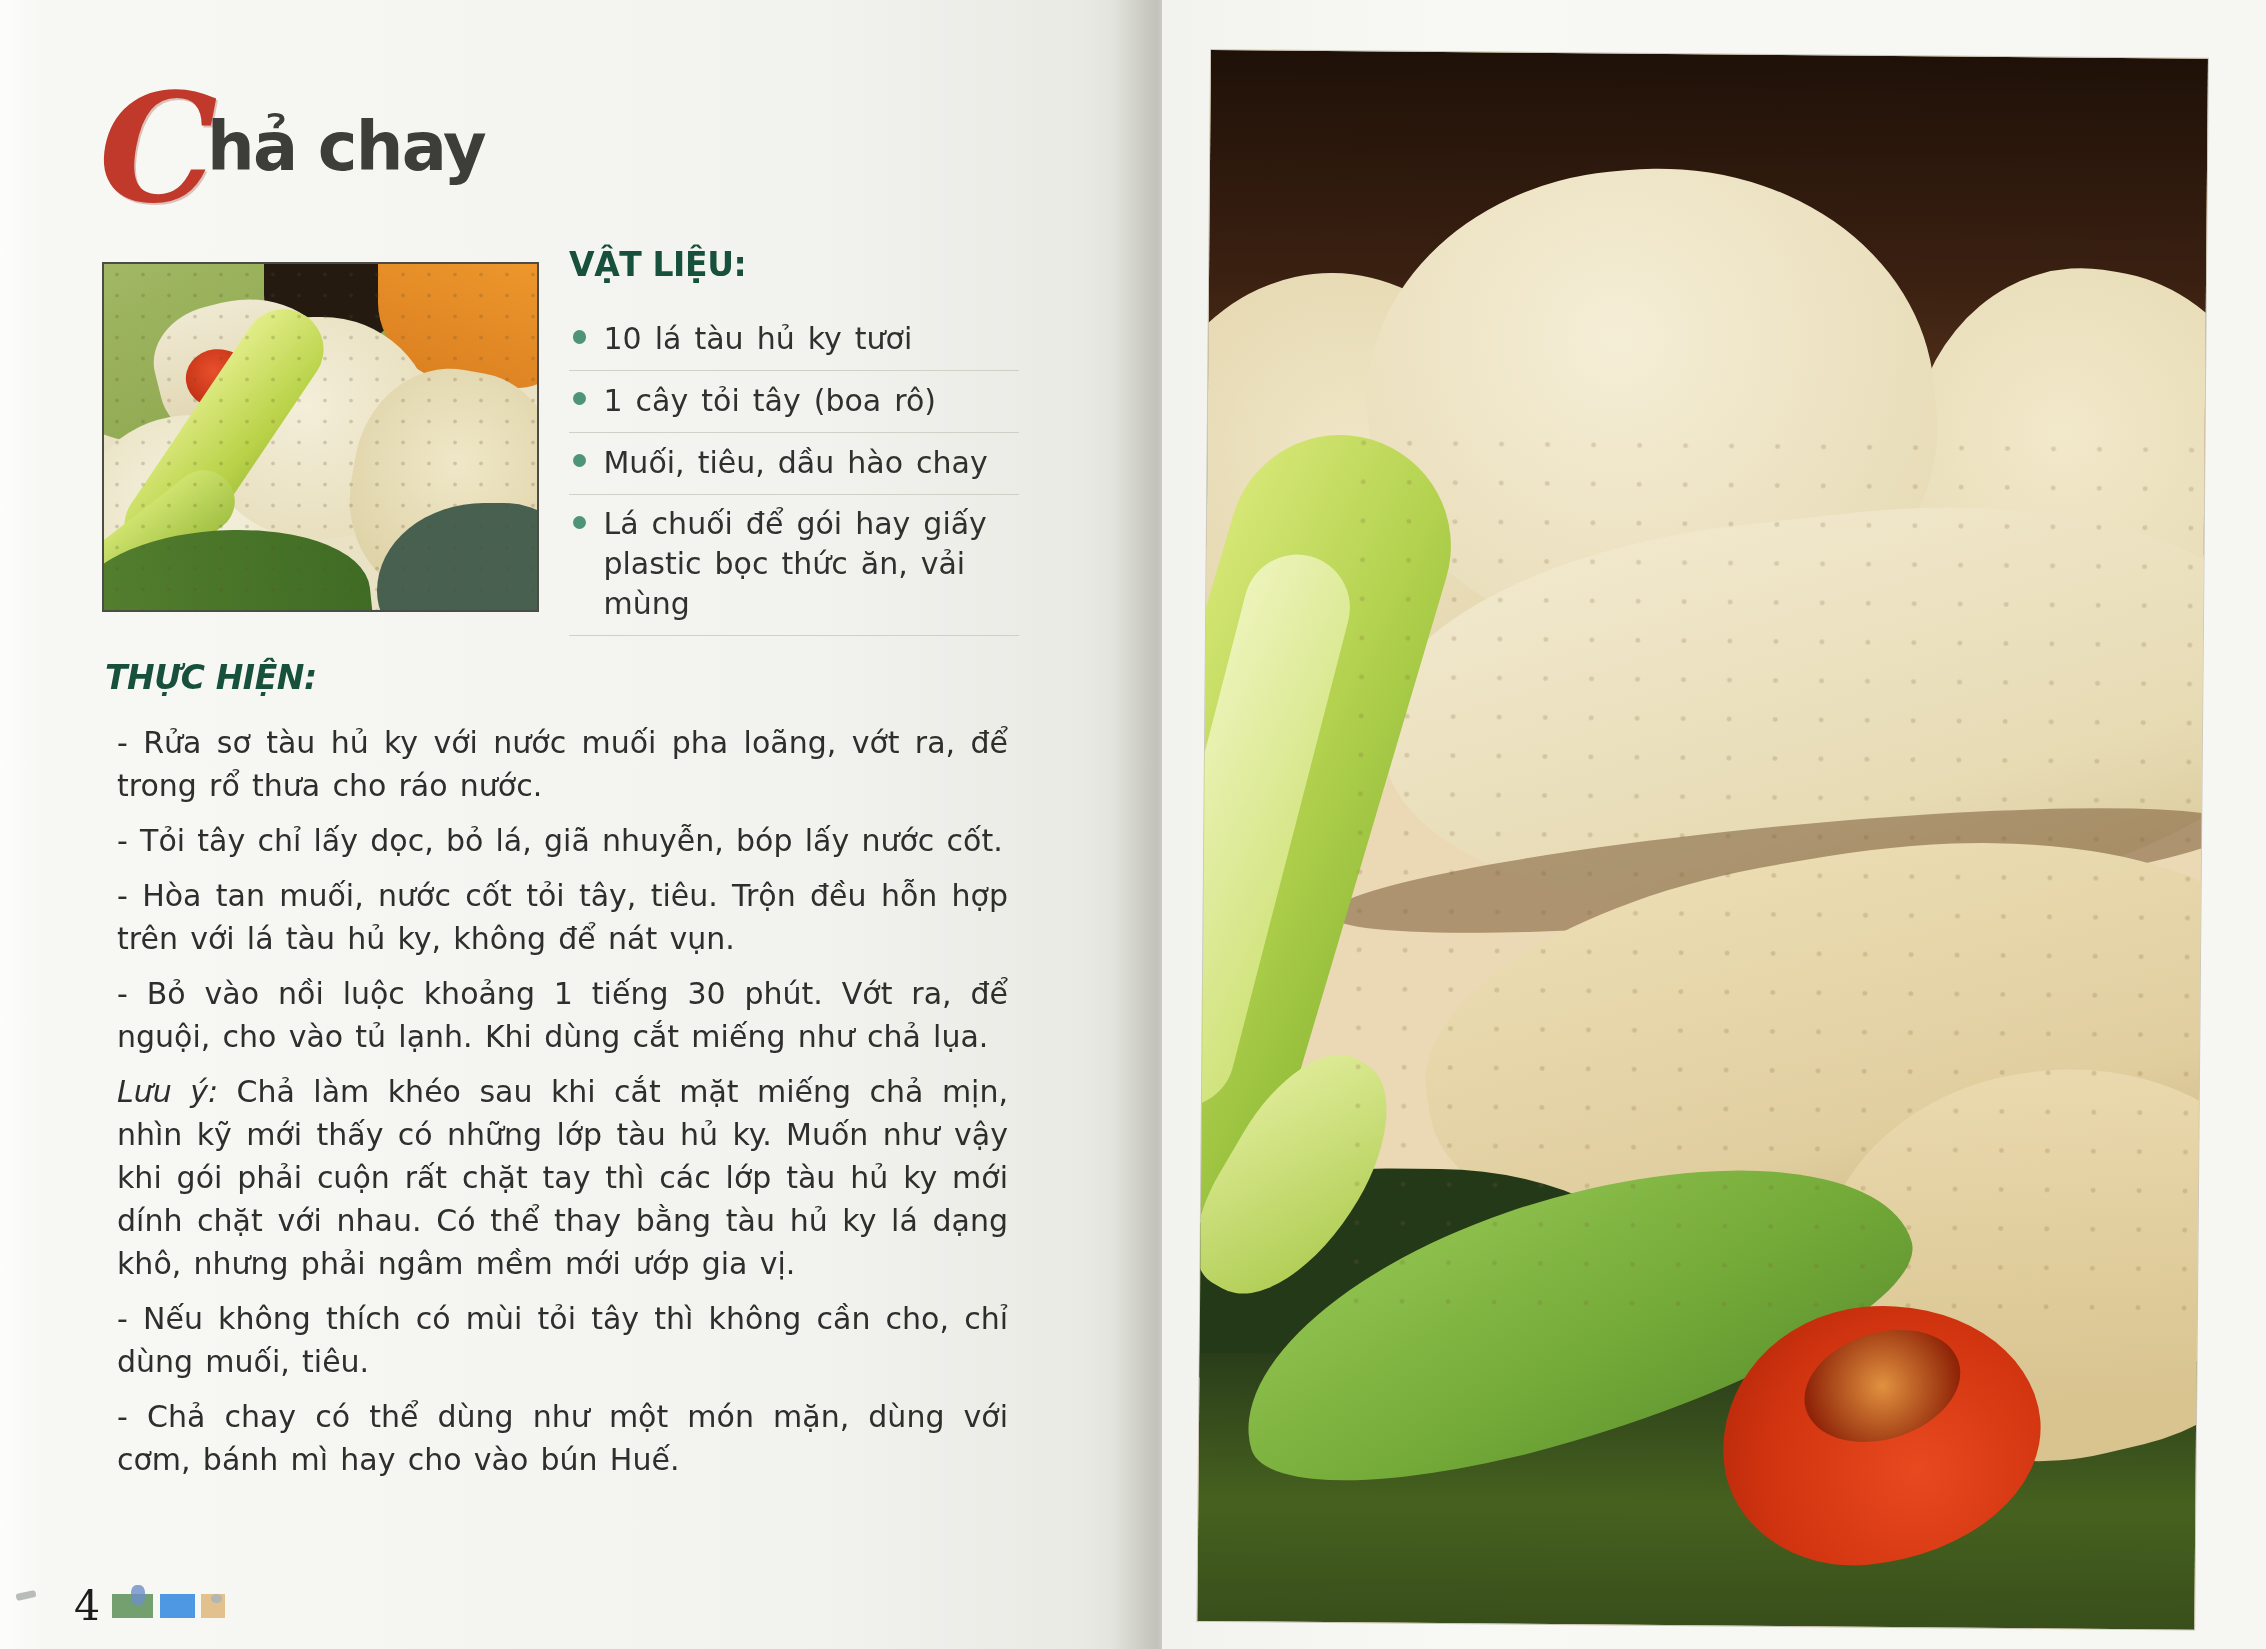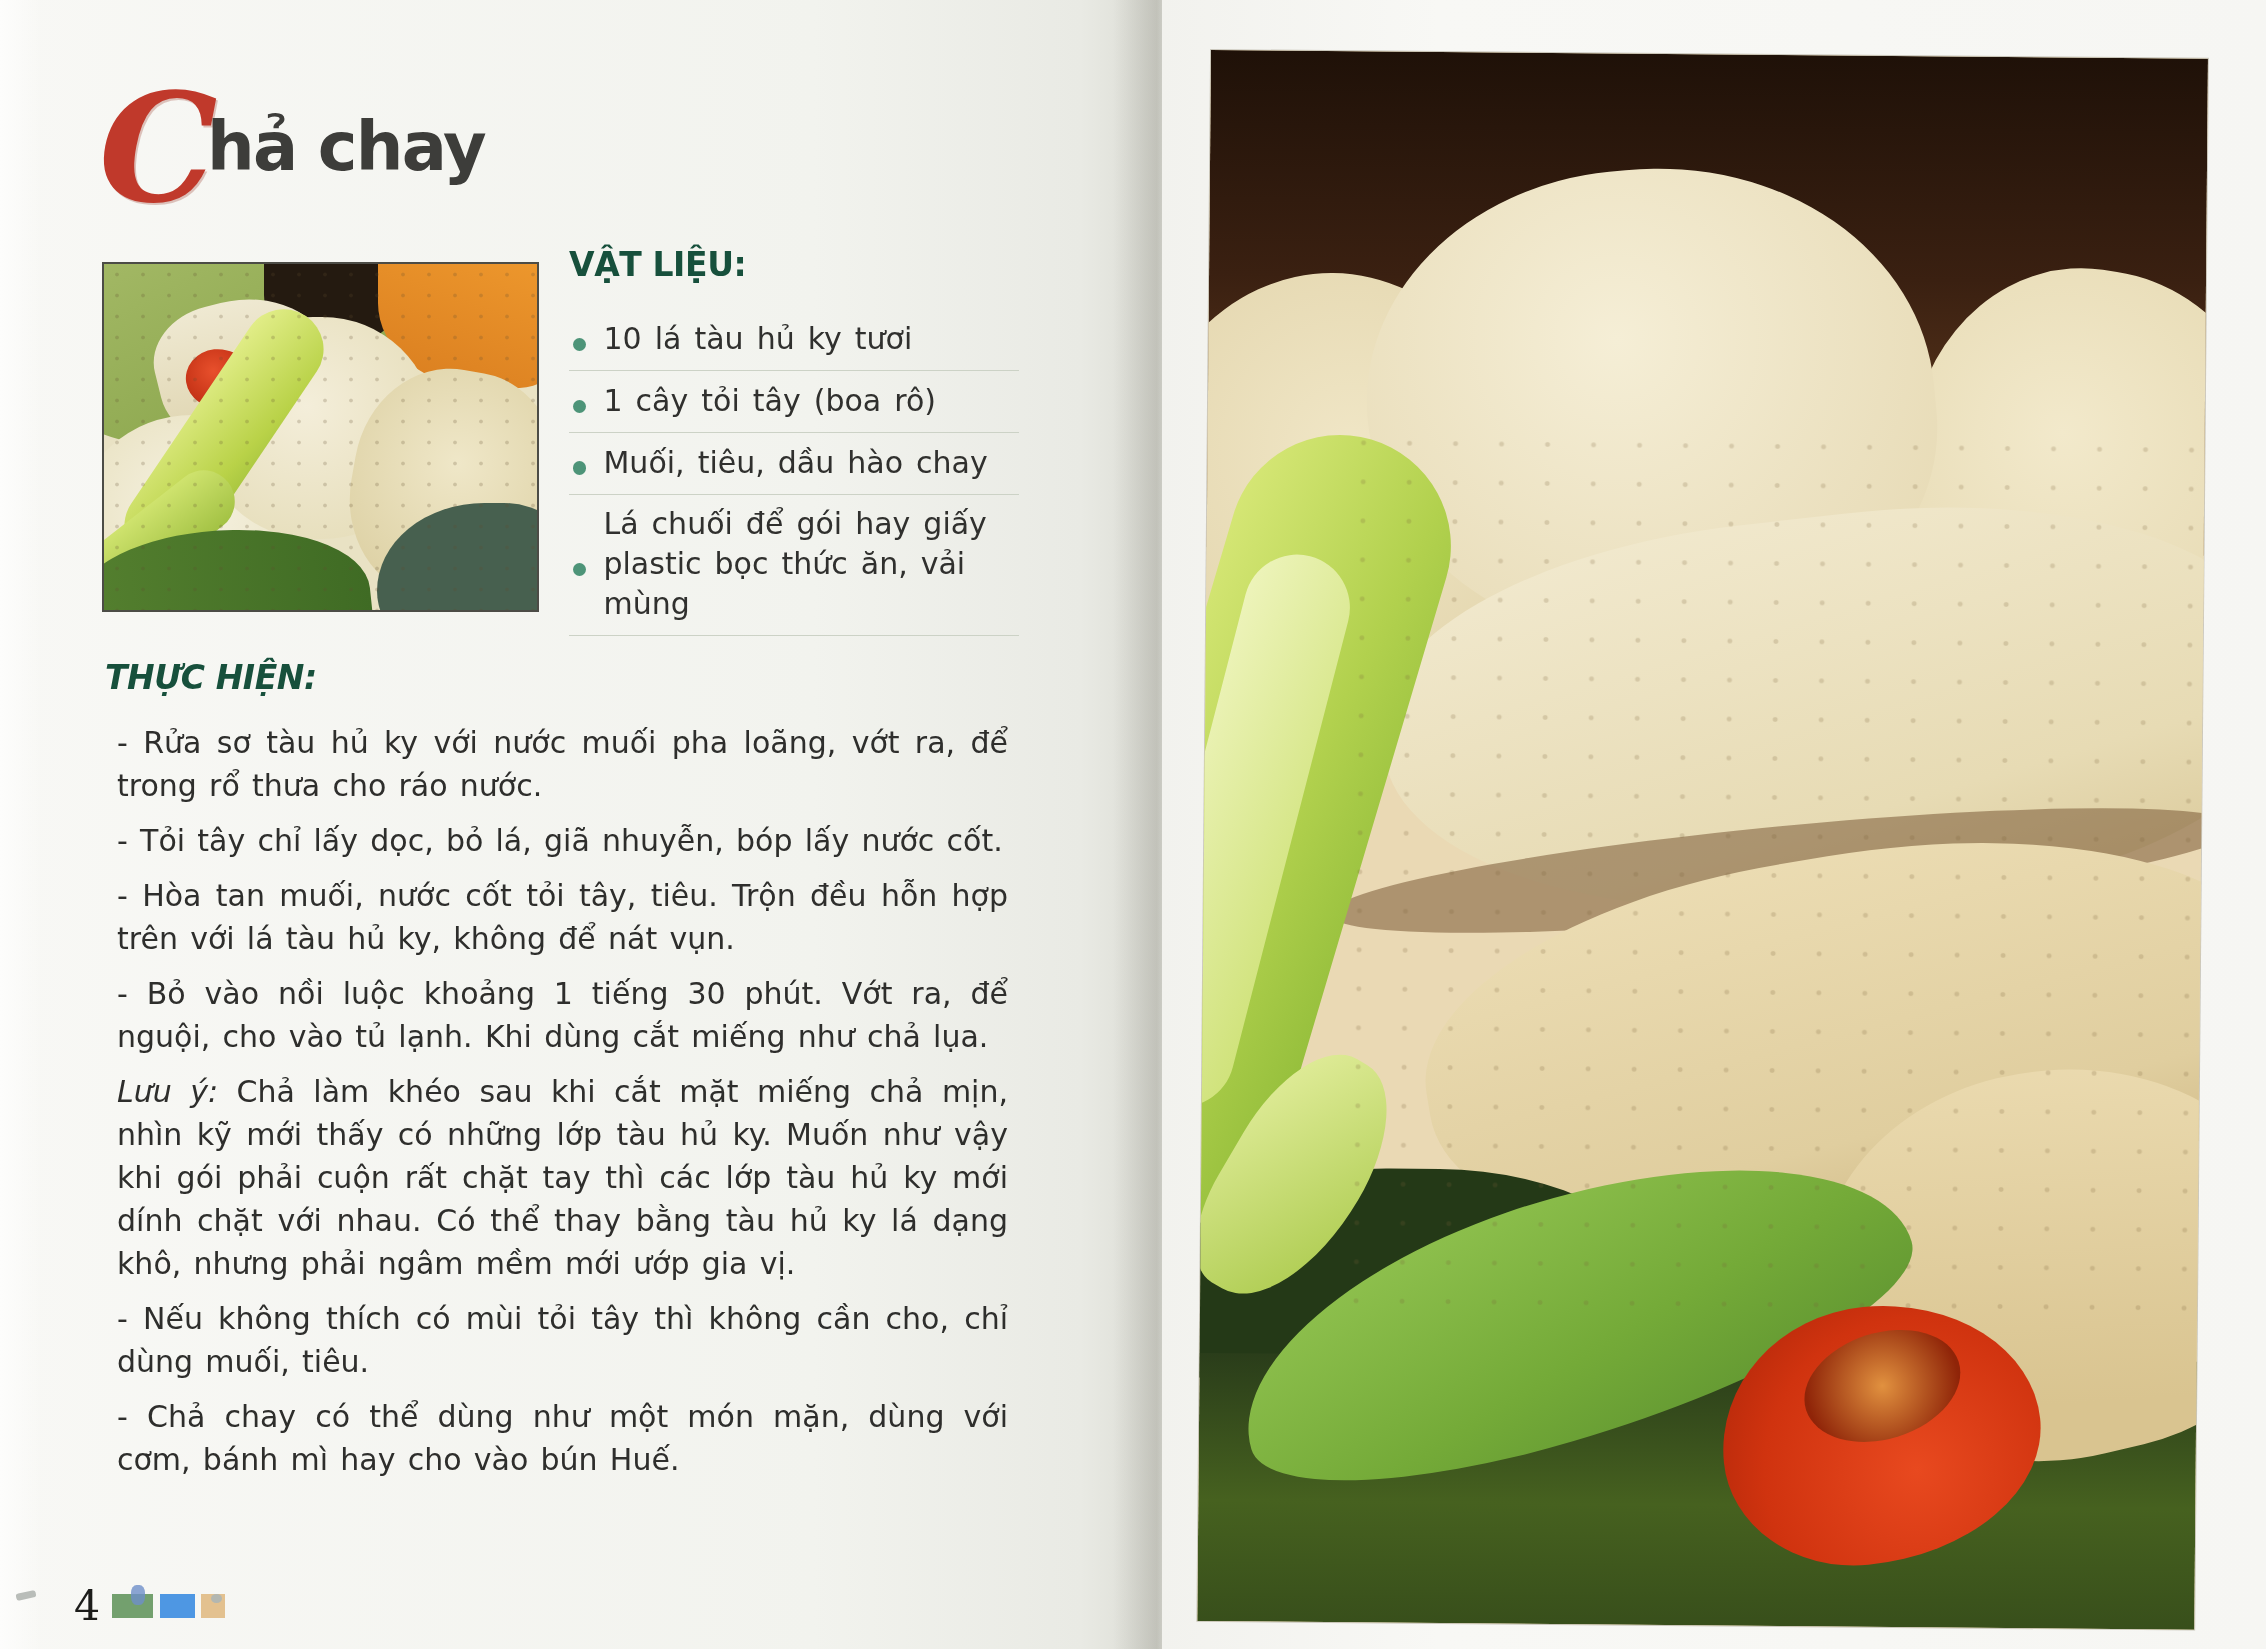--- a/index.html
+++ b/index.html
@@ -54,21 +54,21 @@
   .t-chili{position:absolute;left:82px;top:85px;width:64px;height:59px;background:radial-gradient(circle at 40% 40%,#e8502c,#bb2a10 80%);border-radius:55% 45% 50% 50%;transform:rotate(15deg);}
   .t-greenleaf{position:absolute;left:-26.6px;top:266px;width:293px;height:133px;background:linear-gradient(90deg,#55802f,#3f6b24);border-radius:45% 55% 20% 30%;transform:rotate(-6deg);}
   .t-teal{position:absolute;right:-35px;bottom:-53px;width:195px;height:160px;background:#47604f;border-radius:55% 35% 10% 45%;}
   .speck{position:absolute;inset:0;background-image:radial-gradient(circle,rgba(95,75,45,.45) 1.4px,transparent 2.3px);background-size:26px 21px;opacity:.5;}
 
   
   .ingredients{position:absolute;left:569px;top:245px;width:450px;}
   .sec-heading{font-size:33px;font-weight:bold;color:#17503c;letter-spacing:-0.4px;}
   .ing-list{list-style:none;margin:25px 0 0 0;padding:0;}
   .ing-item{
-    display:flex;align-items:center;
+    display:flex;align-items:flex-start;
     padding:9.8px 0 11.5px 0;border-bottom:1.8px solid #ccd2c6;
     font-size:30px;color:#30302e;line-height:1.32;
     word-spacing:3.5px;
   }
   .bullet{flex:0 0 13.3px;width:13.3px;height:13.3px;border-radius:50%;background:#4d9478;margin:11.5px 17.7px 0 3.5px;}
 
   
   .exec-heading{position:absolute;left:105px;top:658px;font-style:italic;}
   .body-text{
     position:absolute;left:105px;top:709px;width:915px;

